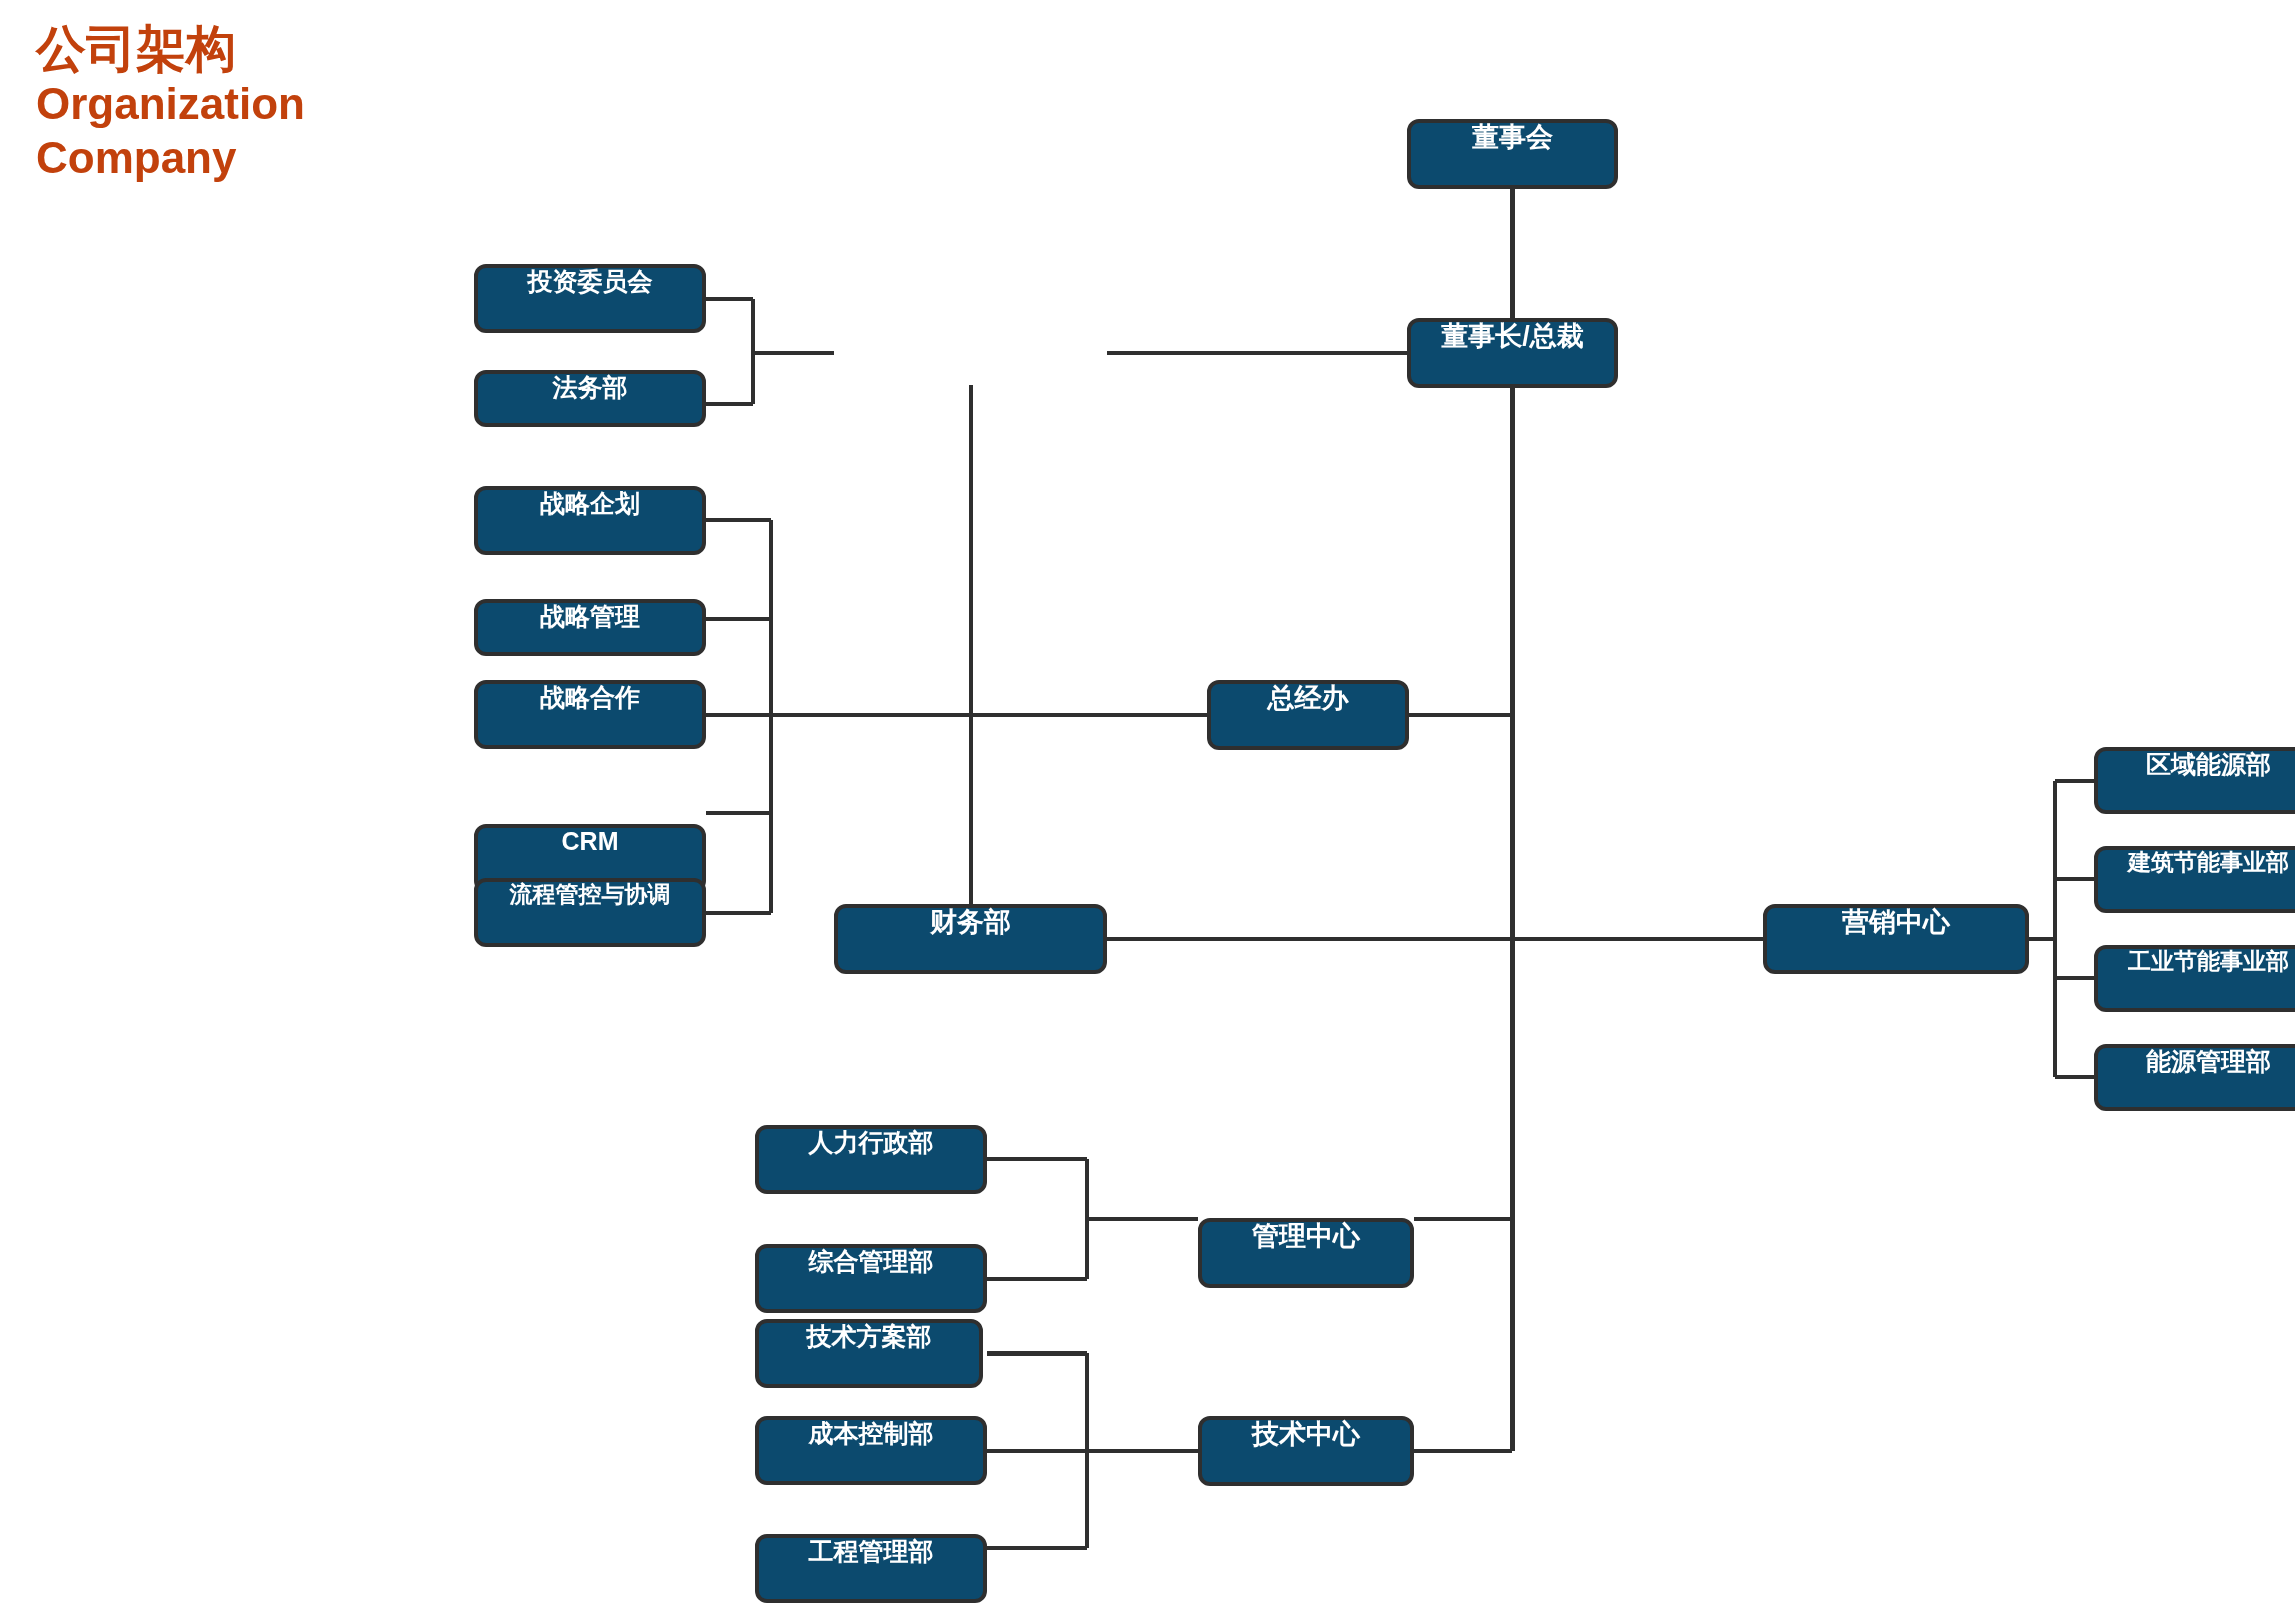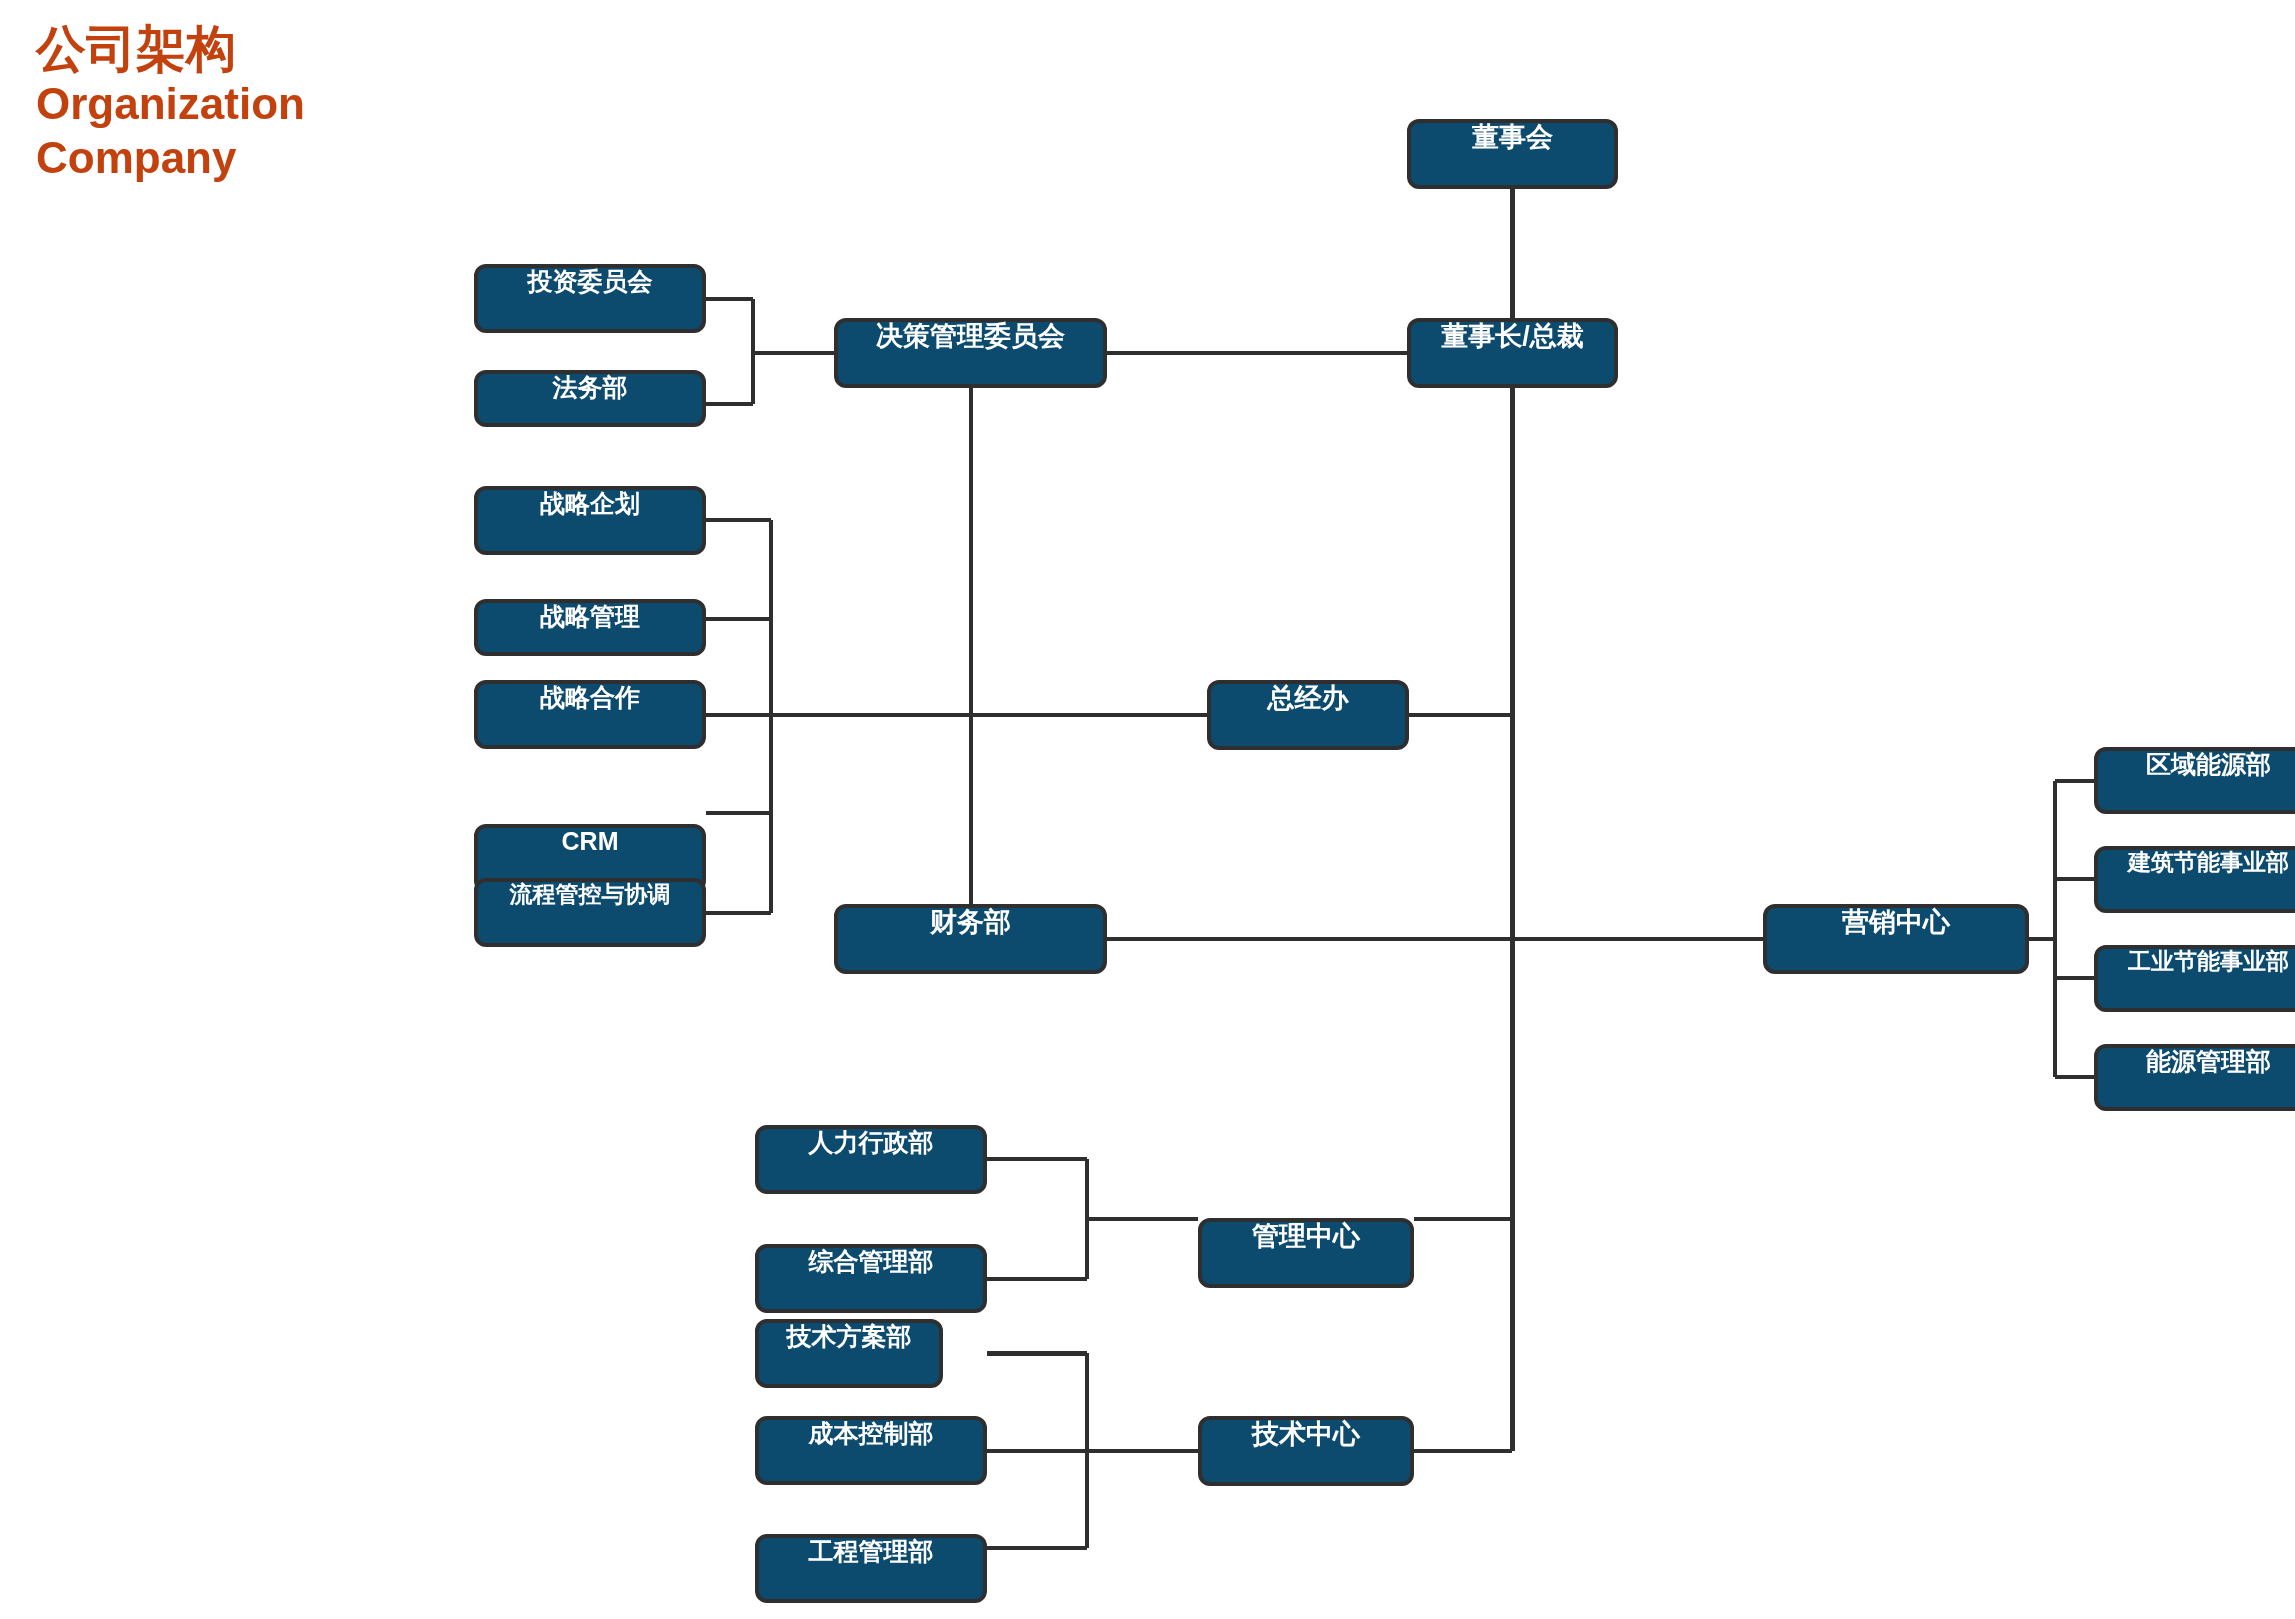--- a/index.html
+++ b/index.html
@@ -111,23 +111,20 @@
   </svg>
 
   <div class="node f-lg" style="left:1407px;top:119px;width:211px;height:70px;">
     <span class="lbl">董事会</span>
   </div>
 
   <div class="node f-lg" style="left:1407px;top:318px;width:211px;height:70px;">
     <span class="lbl">董事长/总裁</span>
   </div>
 
-  <div class="node f-lg" style="left:834px;top:318px;width:273px;height:70px;">
-    <span class="lbl">决策管理委员会</span>
-  </div>
 
   <div class="node f-md" style="left:474px;top:264px;width:232px;height:69px;">
     <span class="lbl">投资委员会</span>
   </div>
 
   <div class="node f-md" style="left:474px;top:370px;width:232px;height:57px;">
     <span class="lbl">法务部</span>
   </div>
 
   <div class="node f-md" style="left:474px;top:486px;width:232px;height:69px;">
@@ -187,21 +184,21 @@
   </div>
 
   <div class="node f-md" style="left:755px;top:1244px;width:232px;height:69px;">
     <span class="lbl">综合管理部</span>
   </div>
 
   <div class="node f-lg" style="left:1198px;top:1416px;width:216px;height:70px;">
     <span class="lbl">技术中心</span>
   </div>
 
-  <div class="node f-md" style="left:755px;top:1319px;width:188px;height:69px;">
+  <div class="node f-md" style="left:755px;top:1319px;width:228px;height:69px;">
     <span class="lbl">技术方案部</span>
   </div>
 
   <div class="node f-md" style="left:755px;top:1416px;width:232px;height:69px;">
     <span class="lbl">成本控制部</span>
   </div>
 
   <div class="node f-md" style="left:755px;top:1534px;width:232px;height:69px;">
     <span class="lbl">工程管理部</span>
   </div>

